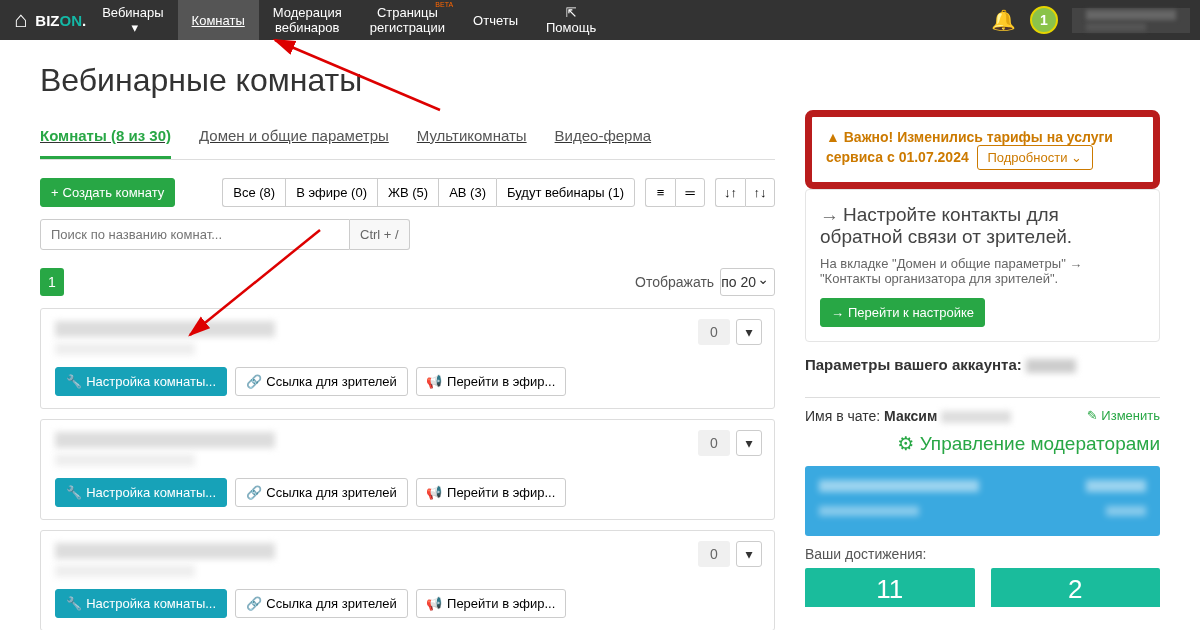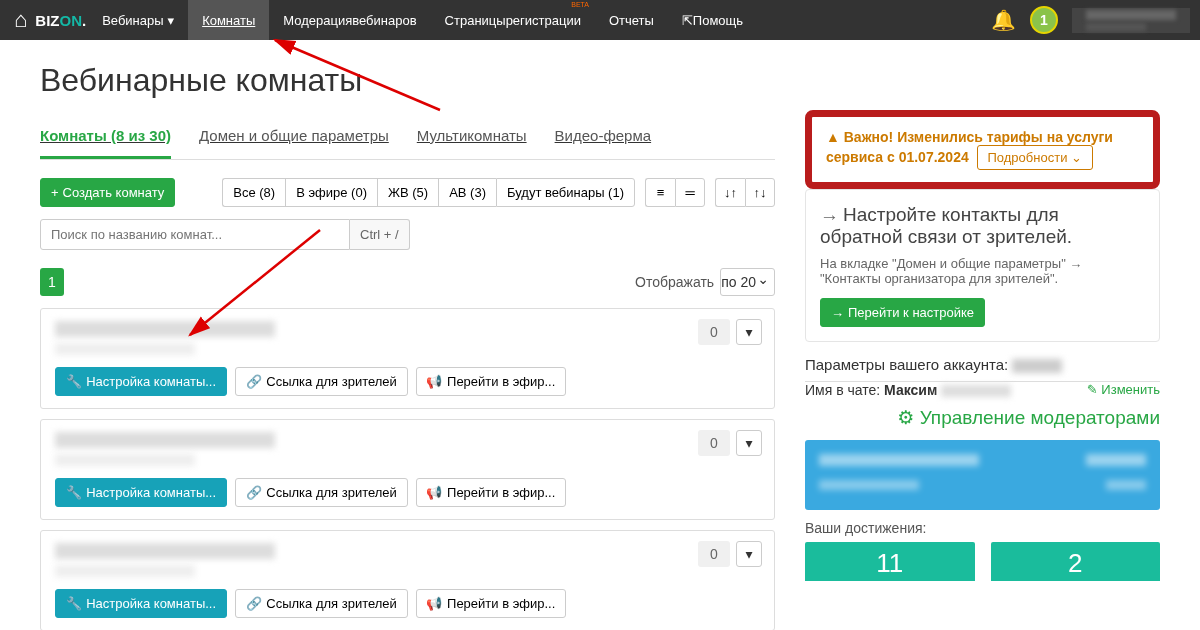--- a/index.html
+++ b/index.html
@@ -3,23 +3,23 @@
 <meta charset="utf-8">
 <style>
 * { box-sizing: border-box; margin: 0; padding: 0; }
 body { font-family: Arial, sans-serif; font-size: 14px; color: #333; background: #fff; width: 1200px; height: 630px; overflow: hidden; position: relative; }
 
 
 .topnav { height: 40px; background: #333; display: flex; align-items: center; color: #fff; padding: 0 10px; }
 .topnav .home { font-size: 22px; margin: 0 8px 0 4px; cursor: pointer; }
 .brand { font-weight: bold; font-size: 15px; margin-right: 2px; }
 .brand .on { color: #14b8a6; }
-.nav-item { padding: 0 14px; height: 40px; display: flex; flex-direction: row; justify-content: center; align-items: center; font-size: 13px; cursor: pointer; position: relative; }
+.nav-item { padding: 0 14px; height: 40px; display: flex; flex-direction: column; justify-content: center; align-items: center; font-size: 13px; cursor: pointer; position: relative; }
 .nav-item.active { background: #555; text-decoration: underline; }
-.nav-item.single { flex-direction: row; }
+.nav-item.single { flex-direction: column; }
 .beta { position: absolute; top: 1px; right: 6px; font-size: 7px; color: #ff6600; }
 .topnav-right { margin-left: auto; display: flex; align-items: center; gap: 14px; }
 .bell { color: #888; font-size: 20px; }
 .avatar { width: 28px; height: 28px; border-radius: 50%; background: #8BC34A; border: 2px solid #e6d400; display: flex; align-items: center; justify-content: center; font-weight: bold; color: #fff; }
 .userblock { background: #444; padding: 2px 14px; font-size: 11px; color: #999; }
 .userblock .l1 { background: #666; height: 10px; width: 90px; margin-bottom: 3px; filter: blur(2px); }
 .userblock .l2 { background: #555; height: 8px; width: 60px; filter: blur(2px); }
 
 
 .wrap { display: flex; padding: 0 40px; gap: 30px; }
@@ -66,21 +66,21 @@
 .badge0 { background: #f0f0f0; border-radius: 3px; width: 32px; height: 26px; display: flex; align-items: center; justify-content: center; color: #666; }
 .caretbtn { border: 1px solid #ccc; width: 26px; height: 26px; display: flex; align-items: center; justify-content: center; border-radius: 3px; }
 
 
 .alert-warn { border: 7px solid #b91c1c; background: #fff; border-radius: 8px; padding: 12px 14px; color: #cc7a00; }
 .alert-warn .btn-outline { border: 1px solid #cc7a00; color: #cc7a00; background: #fff; padding: 4px 10px; border-radius: 3px; font-size: 13px; }
 .panel { border: 1px solid #e5e5e5; border-radius: 4px; padding: 14px; margin-bottom: 14px; }
 .panel h3 { font-size: 19px; font-weight: normal; color: #444; margin-bottom: 8px; }
 .panel .arrow { color: #666; margin-right: 4px; }
 .panel p { font-size: 13px; color: #666; margin-bottom: 12px; }
-.acct-head { font-size: 15px; font-weight: normal; padding-bottom: 8px; border-bottom: 1px solid #ddd; }
+.acct-head { font-size: 15px; font-weight: bold; padding-bottom: 24px; border-bottom: 1px solid #ddd; margin-bottom: 10px; }
 .acct-head .blur { display: inline-block; background: #ccc; width: 50px; height: 14px; filter: blur(3px); vertical-align: middle; }
 .chatname { font-size: 14px; margin-bottom: 8px; }
 .chatname .blur { display: inline-block; background: #ddd; width: 70px; height: 12px; filter: blur(3px); vertical-align: middle; }
 .editlink { float: right; color: #28a745; font-size: 13px; cursor: pointer; }
 .modlink { text-align: right; color: #28a745; font-size: 19px; margin-bottom: 11px; cursor: pointer; }
 .bluebox { background: #3aa9e0; height: 70px; border-radius: 3px; margin-bottom: 10px; position: relative; }
 .bluebox .b1 { position: absolute; top: 14px; left: 14px; width: 160px; height: 12px; background: rgba(255,255,255,0.5); filter: blur(3px); }
 .bluebox .b2 { position: absolute; top: 40px; left: 14px; width: 100px; height: 10px; background: rgba(255,255,255,0.4); filter: blur(3px); }
 .bluebox .b3 { position: absolute; top: 14px; right: 14px; width: 60px; height: 12px; background: rgba(255,255,255,0.5); filter: blur(3px); }
 .bluebox .b4 { position: absolute; top: 40px; right: 14px; width: 40px; height: 10px; background: rgba(255,255,255,0.4); filter: blur(3px); }

